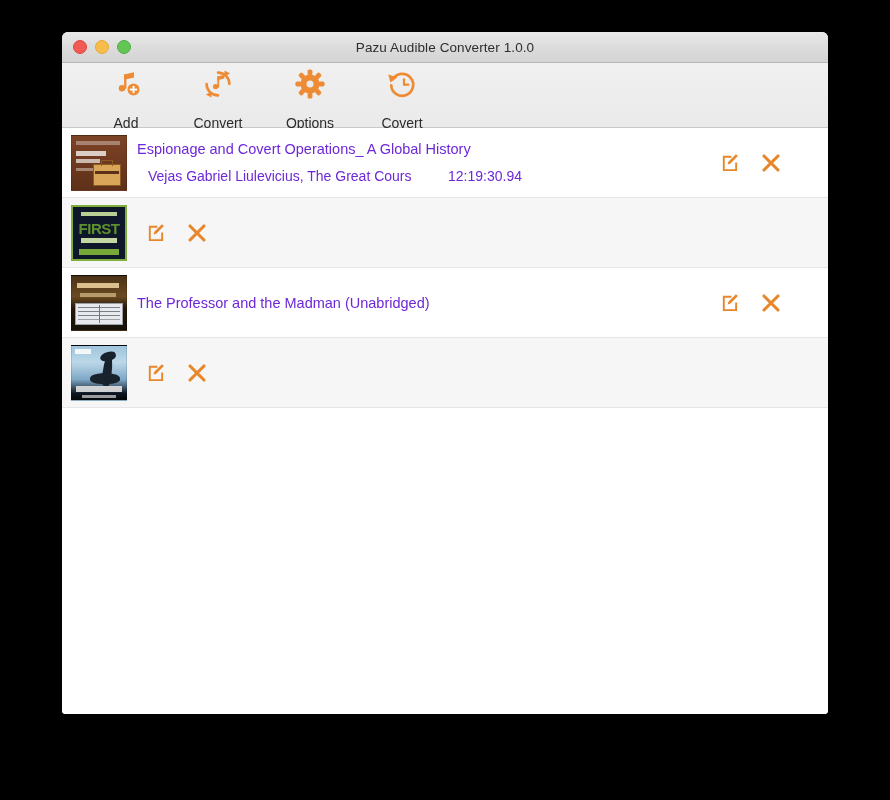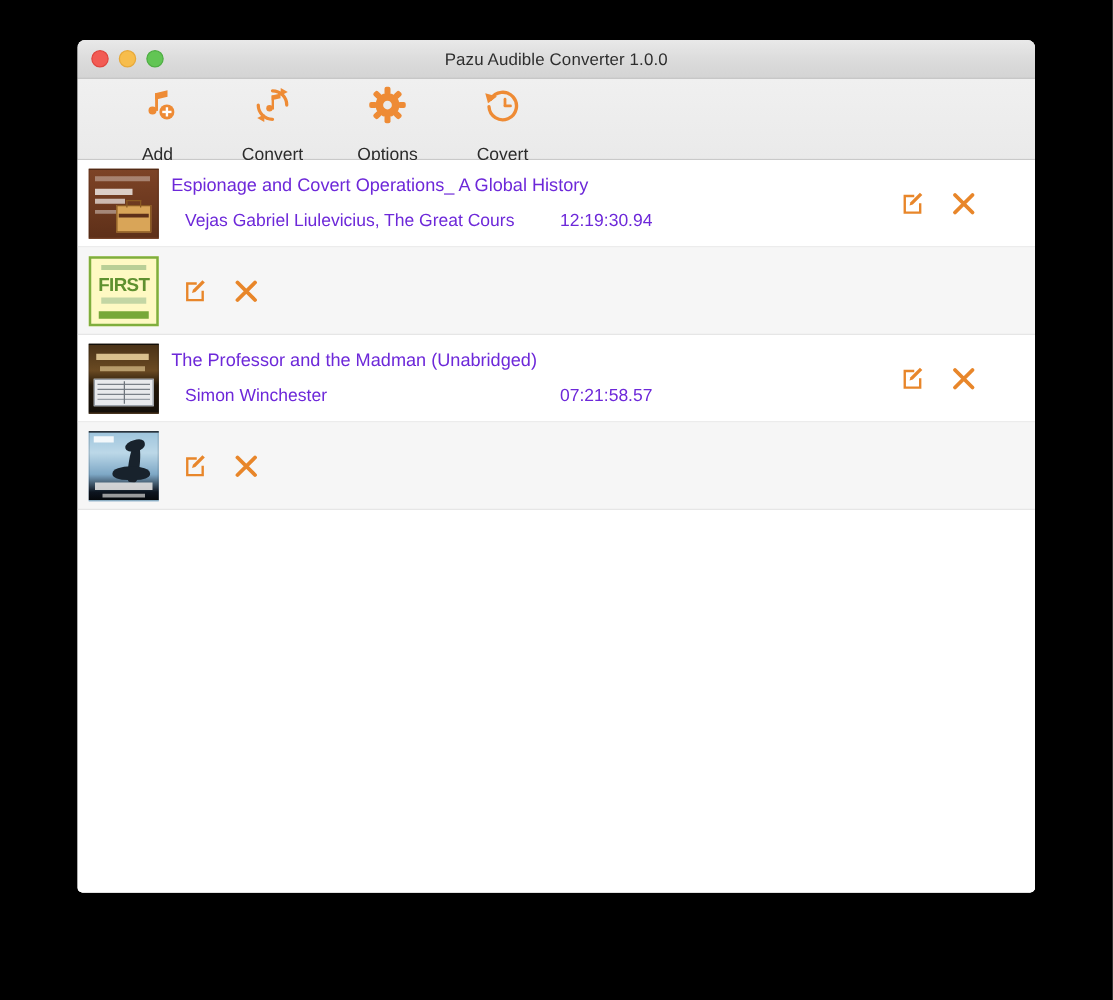--- a/index.html
+++ b/index.html
@@ -161,21 +161,21 @@
     content: ""; position: absolute; left: 7px; top: -5px;
     width: 10px; height: 5px; border: 1px solid #8a5a22; border-bottom: none;
   }
   .cover-espionage .c-case::after {
     content: ""; position: absolute; left: 1px; top: 6px; right: 1px; height: 3px;
     background: #5e3019;
   }
 
   
   .cover-first {
-    background: #fef9c3;
+    background: #0f172a;
     border: 2px solid #7fae3d !important;
     text-decoration: underline;
   }
   .cover-first .f-small {
     position: absolute; left: 8px; top: 5px; right: 8px; height: 4px;
     background: #b9cf96;
   }
   .cover-first .f-big {
     position: absolute; left: 0; right: 0; top: 14px;
     text-align: center; font-size: 15px; font-weight: bold;
@@ -449,24 +449,20 @@
       <div class="row odd">
         <div class="thumb-wrap">
           <div class="thumb cover-professor">
             <span class="p-t1"></span>
               <span class="p-t2"></span>
             <span class="p-book"></span>
           </div>
         </div>
         <div class="info">
           <div class="title-line">The Professor and the Madman (Unabridged)</div>
-          <div class="meta-line">
-            <span class="author">Simon Winchester</span>
-            <span class="duration">07:21:58.57</span>
-          </div>
         </div>
         <div class="actions">
           <span class="act-btn">
             <svg width="19" height="19" viewBox="0 0 20 20">
               <path d="M3 3 H12 V5 H5 V17 H16 V10 H18 V19 H3 Z" fill="#e8862a"></path>
               <path d="M16.8 1.2 L18.8 3.2 L10.8 11.2 L8 12 L8.8 9.2 Z" fill="#e8862a"></path>
             </svg>
           </span>
           <span class="act-btn">
             <svg width="22" height="22" viewBox="0 0 22 22">

